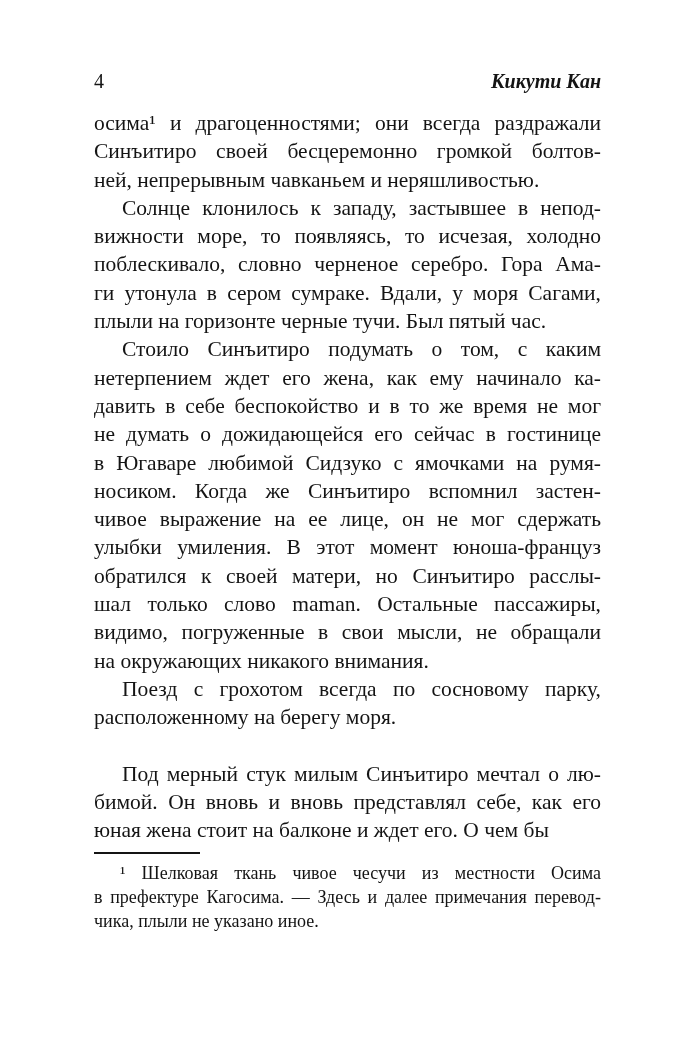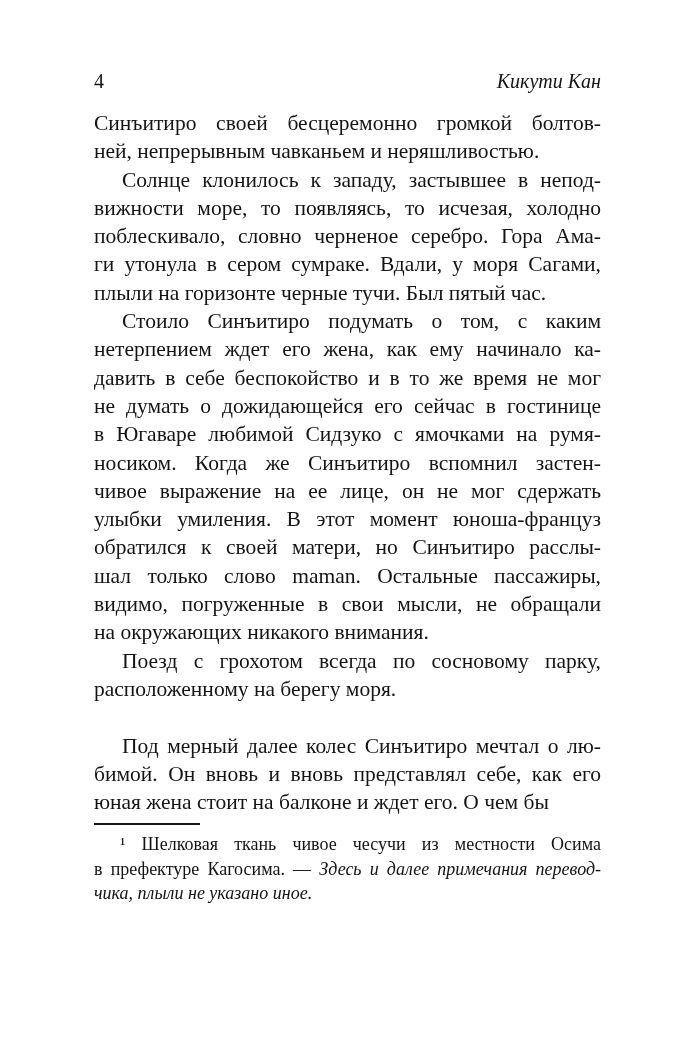--- a/index.html
+++ b/index.html
@@ -24,20 +24,21 @@
   .running-head {
     display: flex;
     justify-content: space-between;
     align-items: baseline;
     font-size: 20px;
     line-height: 22px;
     margin-bottom: 17px;
   }
   .runtitle {
     font-style: italic;
+    font-weight: bold;
   }
   
   .body-text {
     font-size: 21.5px;
     line-height: 28.3px;
   }
   .line {
     text-align: justify;
     text-align-last: justify;
     min-height: 28.3px;
@@ -69,35 +70,35 @@
     text-align-last: justify;
     min-height: 24.3px;
   }
   .fn-line.lastline {
     text-align-last: left;
   }
   .fn-line.indent {
     text-indent: 26px;
   }
   .it {
-    font-style: italic;
   }
 </style>
 </head>
 <body>
 
 <div class="page">
 
   <header class="running-head">
     <span class="pagenum">4</span>
     <span class="runtitle">Кикути Кан</span>
   </header>
 
   <main class="body-text" id="body-text">
       <div class="para">
+        <div class="line">осима¹ и драгоценностями; они всегда раздражали</div>
         <div class="line">Синъитиро своей бесцеремонно громкой болтов-</div>
         <div class="line lastline">ней, непрерывным чавканьем и неряшливостью.</div>
       </div>
       <div class="para">
         <div class="line indent">Солнце клонилось к западу, застывшее в непод-</div>
         <div class="line">вижности море, то появляясь, то исчезая, холодно</div>
         <div class="line">поблескивало, словно черненое серебро. Гора Ама-</div>
         <div class="line">ги утонула в сером сумраке. Вдали, у моря Сагами,</div>
         <div class="line lastline">плыли на горизонте черные тучи. Был пятый час.</div>
       </div>
@@ -113,21 +114,21 @@
         <div class="line">обратился к своей матери, но Синъитиро расслы-</div>
         <div class="line">шал только слово maman. Остальные пассажиры,</div>
         <div class="line">видимо, погруженные в свои мысли, не обращали</div>
         <div class="line lastline">на окружающих никакого внимания.</div>
       </div>
       <div class="para">
         <div class="line indent">Поезд с грохотом всегда по сосновому парку,</div>
         <div class="line lastline">расположенному на берегу моря.</div>
       </div>
       <div class="para space-before">
-        <div class="line indent">Под мерный далее колес Синъитиро мечтал о лю-</div>
+        <div class="line indent">Под мерный стук милым Синъитиро мечтал о лю-</div>
         <div class="line">бимой. Он вновь и вновь представлял себе, как его</div>
         <div class="line lastline">юная жена стоит на балконе и ждет его. О чем бы</div>
       </div>
     </main>
 
   <footer class="footnote">
     <div class="fn-rule"></div>
     <div class="fn-text" id="fn-lines">
         <div class="fn-line indent"><span>¹ Шелковая ткань чивое чесучи из местности Осима</span></div>
         <div class="fn-line"><span>в префектуре Кагосима. — </span><span class="it">Здесь и далее примечания перевод-</span></div>

